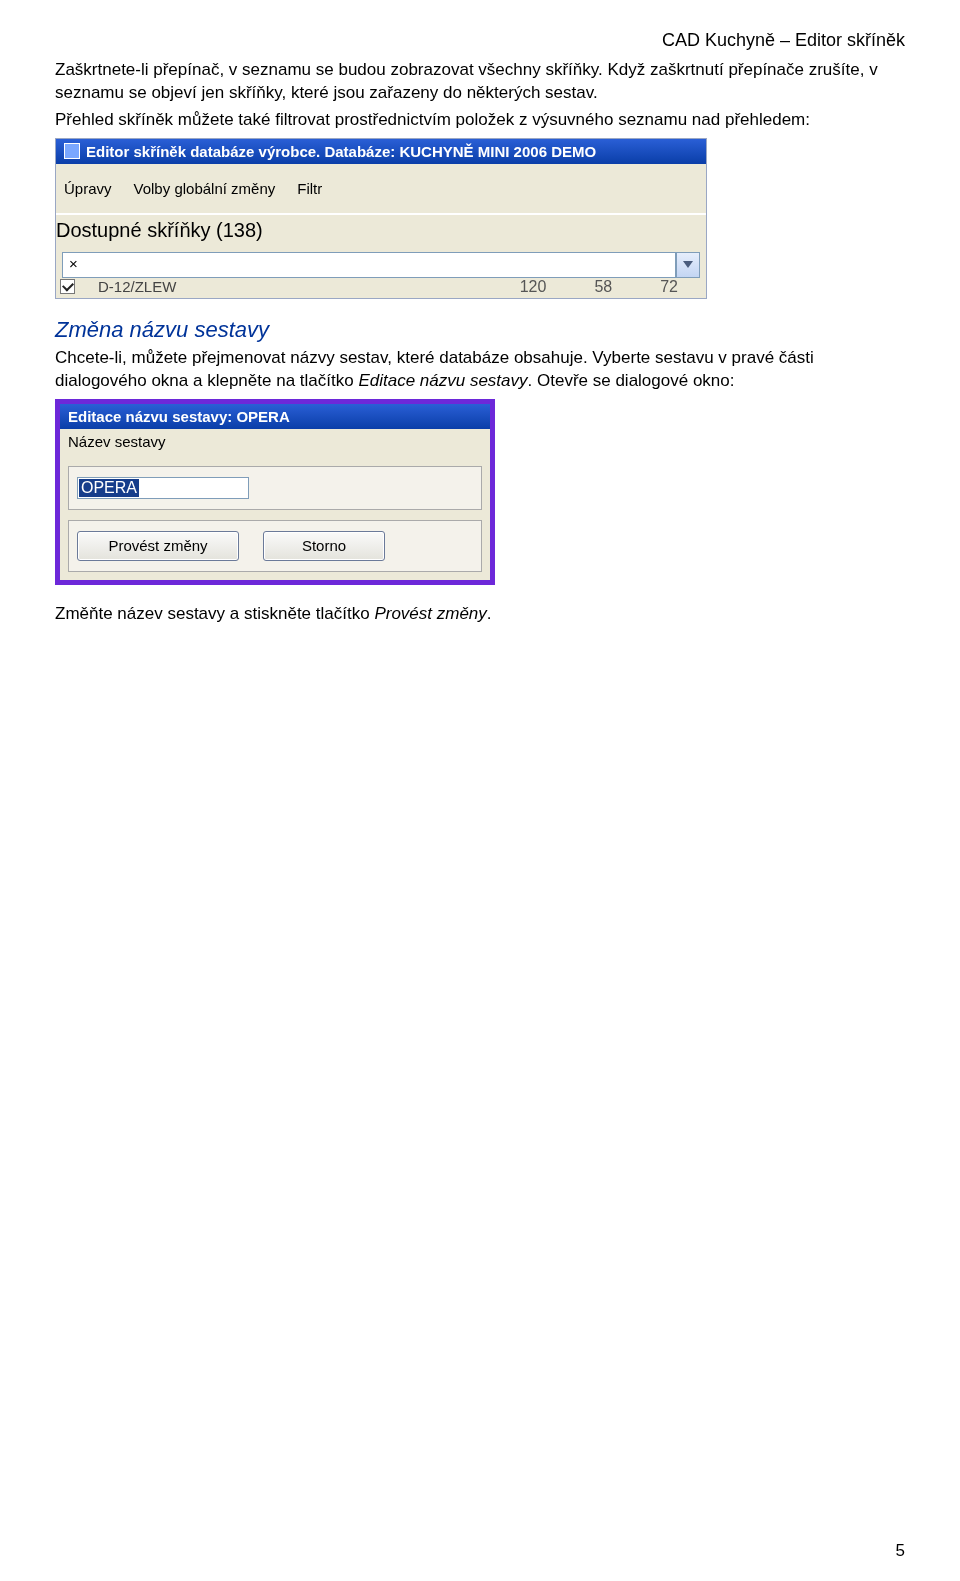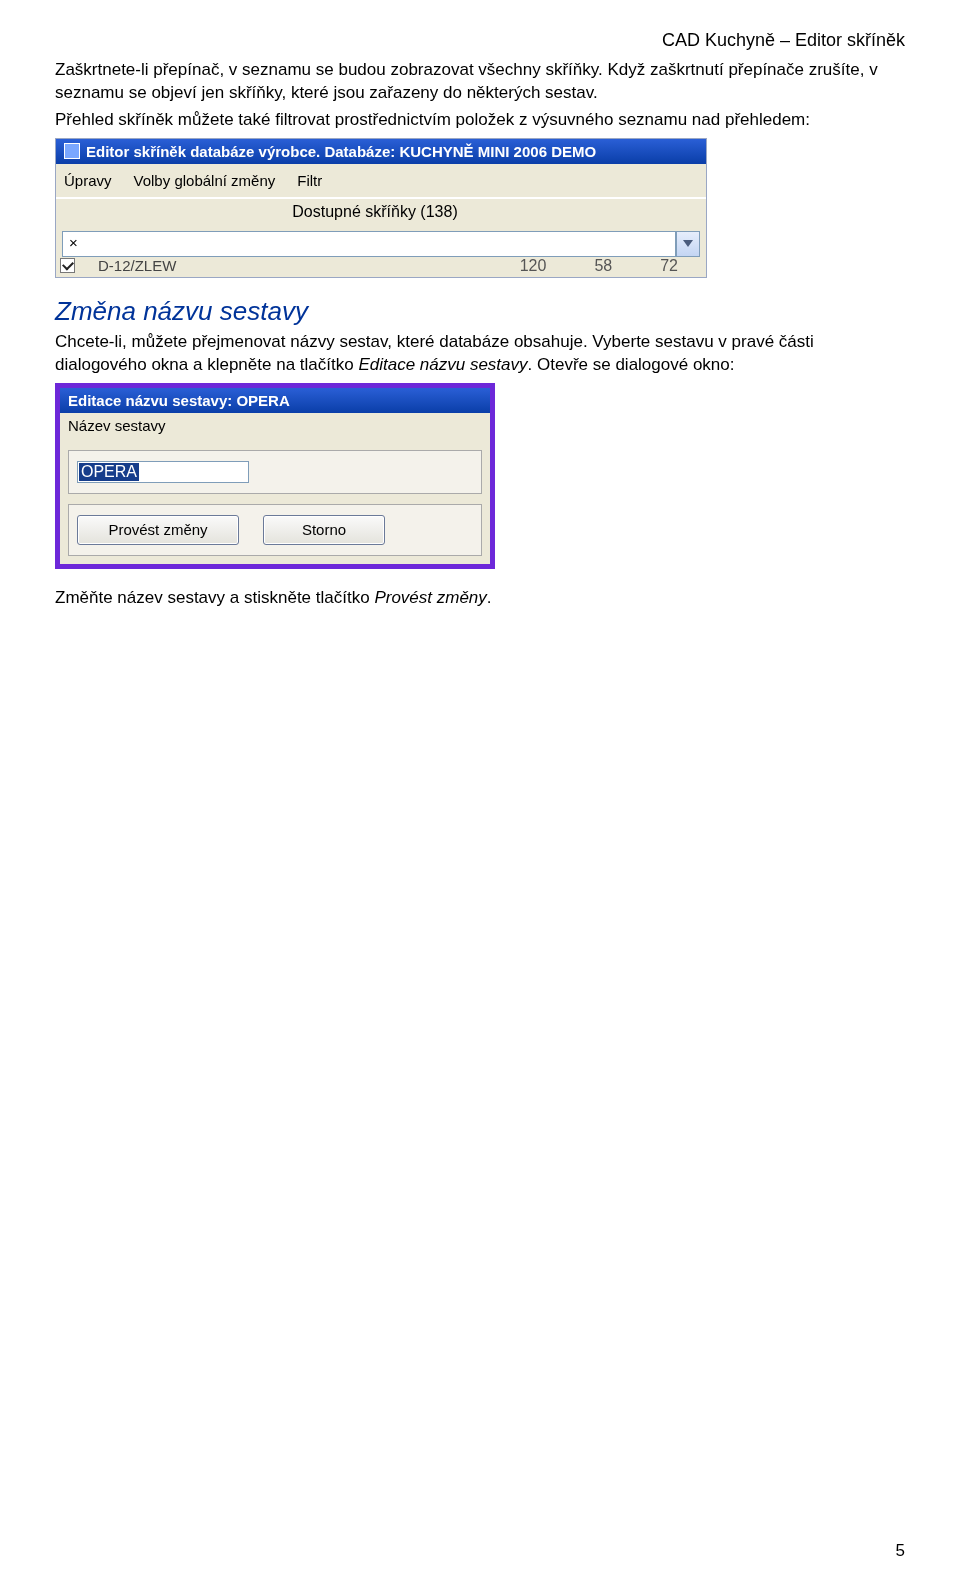--- a/index.html
+++ b/index.html
@@ -23,21 +23,21 @@
     color: #000;
     margin-bottom: 8px;
   }
   .body-text {
     font-size: 17px;
     line-height: 1.35;
     color: #000;
     margin-bottom: 4px;
   }
   .section-title {
-    font-size: 26px;
+    font-size: 22px;
     color: #003399;
     font-style: italic;
     margin: 18px 0 4px 0;
   }
   .page-num {
     position: absolute;
     bottom: 20px;
     right: 55px;
     font-size: 17px;
   }
@@ -63,30 +63,30 @@
   }
   .title-icon {
     width: 14px;
     height: 14px;
     background: #7aa7ff;
     border: 1px solid #fff;
     display: inline-block;
   }
   .menubar {
     background: #ece9d8;
-    padding: 8px 8px;
+    padding: 16px 8px;
     display: flex;
     gap: 22px;
     border-bottom: 2px solid #fff;
     font-size: 15px;
   }
   .caption-row {
-    text-align: center;
+    text-align: left;
     padding: 4px 12px 6px 0;
-    font-size: 16px;
+    font-size: 20px;
   }
   .combo-box {
     margin: 4px 6px 0 6px;
     display: flex;
   }
   .combo-input {
     flex: 1;
     background: #fff;
     border: 1px solid #7f9db9;
     padding: 2px 6px;

